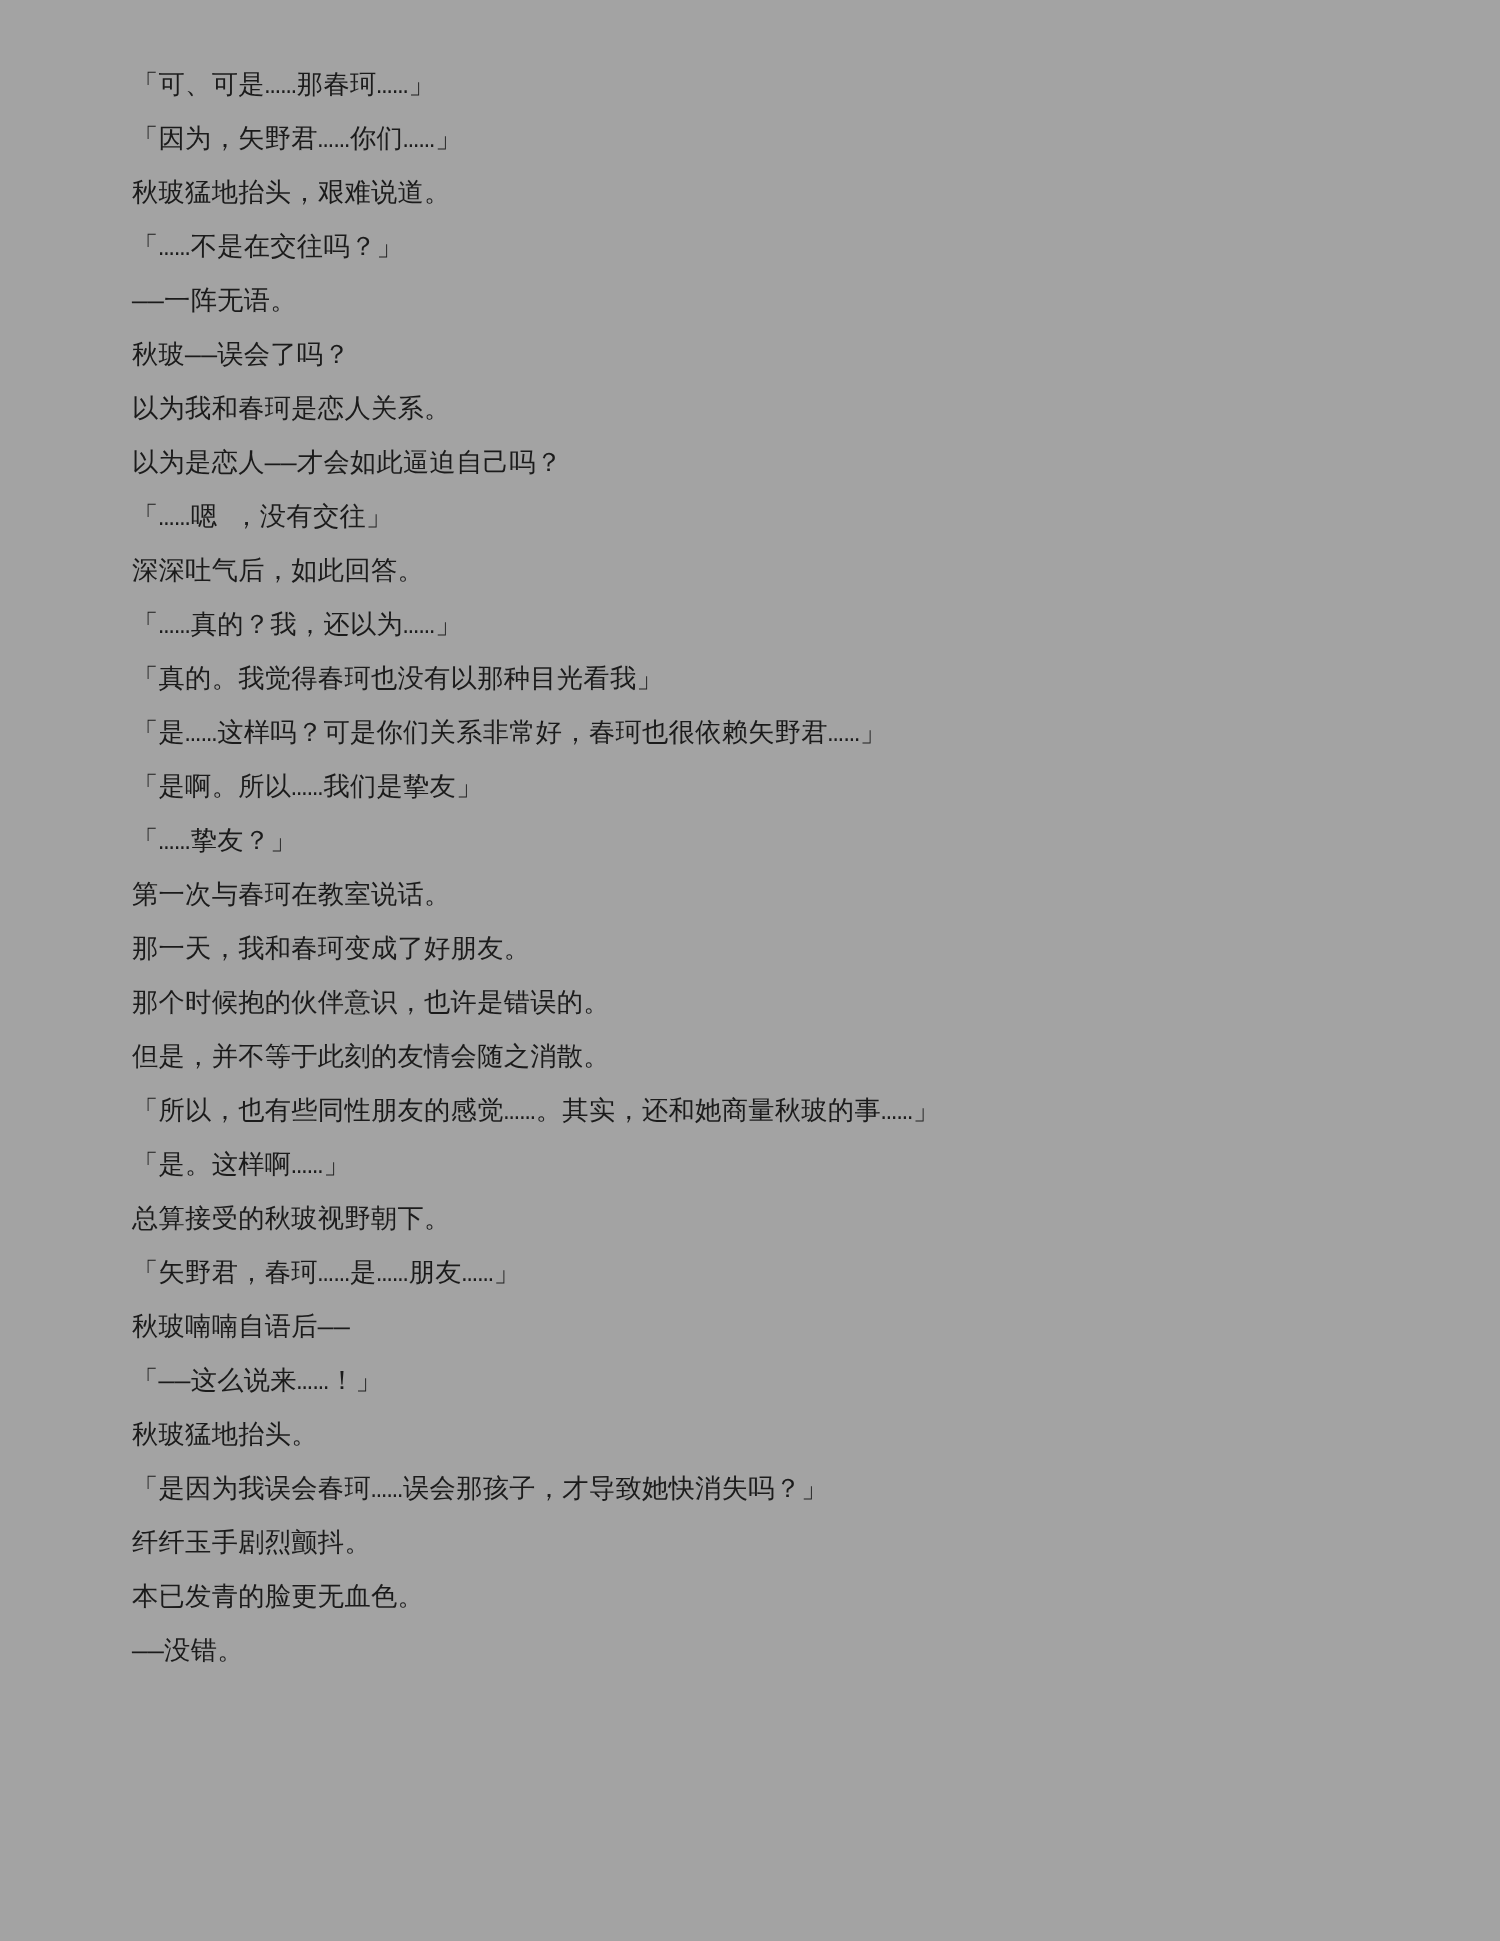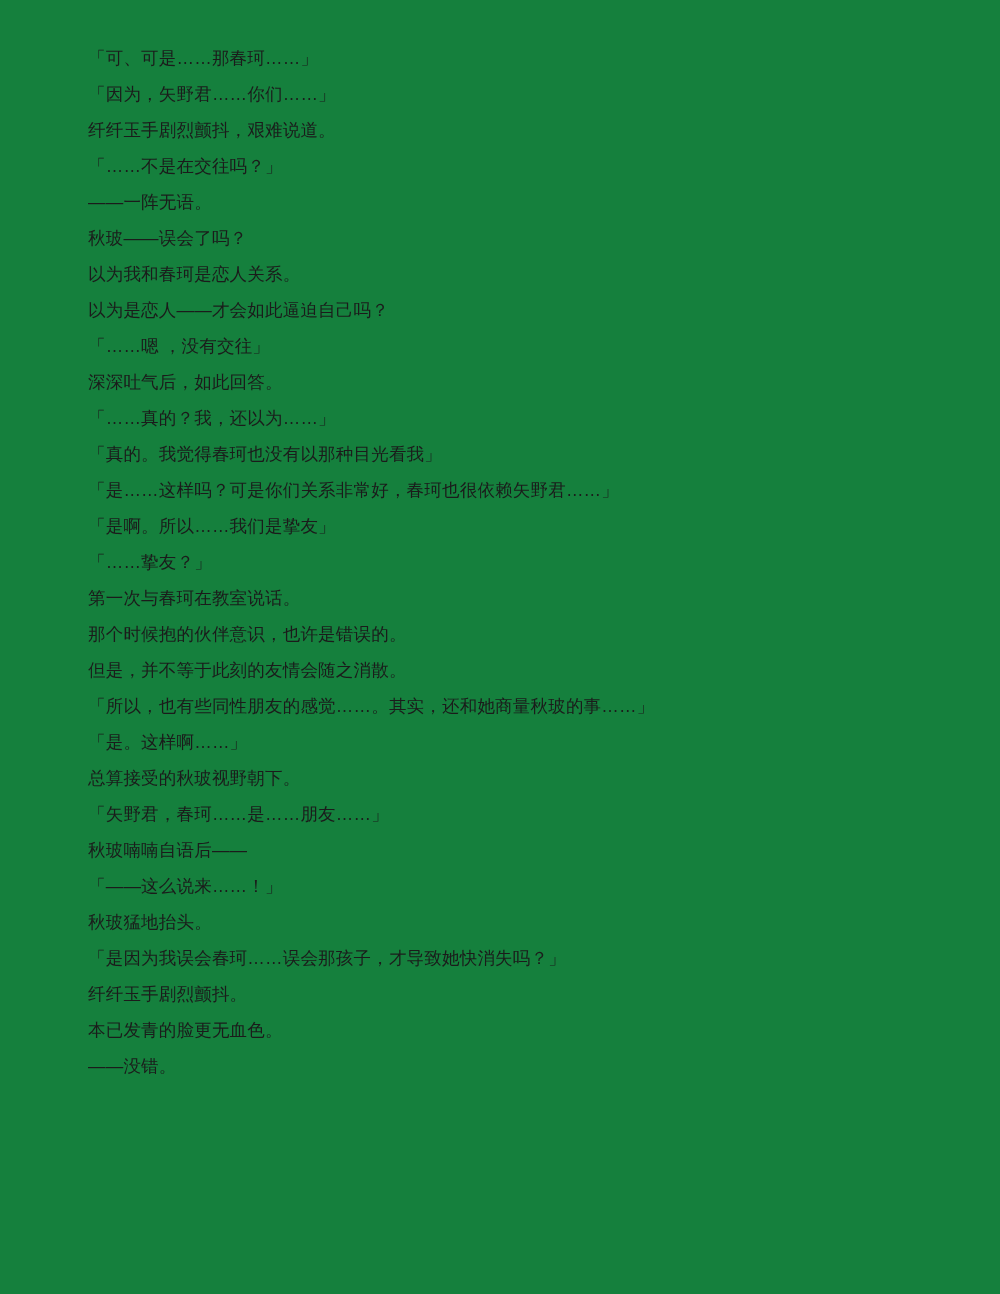--- a/index.html
+++ b/index.html
@@ -9,55 +9,56 @@
   }
   body {
     width: 1000px;
     height: 1294px;
     overflow: hidden;
   }
   .page {
     box-sizing: border-box;
     width: 1000px;
     height: 1294px;
-    background: #15803d;
+    background: #a3a3a3;
     padding: 40px 60px 0 88px;
-    font-family: Liberation Sans, sans-serif;
+    font-family: Liberation Mono, monospace;
     color: #1b1b1b;
   }
   .page p.line {
     margin: 0;
     height: 36px;
     line-height: 36px;
     font-size: 17.5px;
     letter-spacing: 0.2px;
     white-space: nowrap;
     text-rendering: optimizeLegibility;
   }
 </style>
 </head>
 <body>
 
 <div class="page">
   <p class="line">「可、可是……那春珂……」</p>
   <p class="line">「因为，矢野君……你们……」</p>
-  <p class="line">纤纤玉手剧烈颤抖，艰难说道。</p>
+  <p class="line">秋玻猛地抬头，艰难说道。</p>
   <p class="line">「……不是在交往吗？」</p>
   <p class="line">——一阵无语。</p>
   <p class="line">秋玻——误会了吗？</p>
   <p class="line">以为我和春珂是恋人关系。</p>
   <p class="line">以为是恋人——才会如此逼迫自己吗？</p>
   <p class="line">「……嗯 ，没有交往」</p>
   <p class="line">深深吐气后，如此回答。</p>
   <p class="line">「……真的？我，还以为……」</p>
   <p class="line">「真的。我觉得春珂也没有以那种目光看我」</p>
   <p class="line">「是……这样吗？可是你们关系非常好，春珂也很依赖矢野君……」</p>
   <p class="line">「是啊。所以……我们是挚友」</p>
   <p class="line">「……挚友？」</p>
   <p class="line">第一次与春珂在教室说话。</p>
+  <p class="line">那一天，我和春珂变成了好朋友。</p>
   <p class="line">那个时候抱的伙伴意识，也许是错误的。</p>
   <p class="line">但是，并不等于此刻的友情会随之消散。</p>
   <p class="line">「所以，也有些同性朋友的感觉……。其实，还和她商量秋玻的事……」</p>
   <p class="line">「是。这样啊……」</p>
   <p class="line">总算接受的秋玻视野朝下。</p>
   <p class="line">「矢野君，春珂……是……朋友……」</p>
   <p class="line">秋玻喃喃自语后——</p>
   <p class="line">「——这么说来……！」</p>
   <p class="line">秋玻猛地抬头。</p>
   <p class="line">「是因为我误会春珂……误会那孩子，才导致她快消失吗？」</p>

